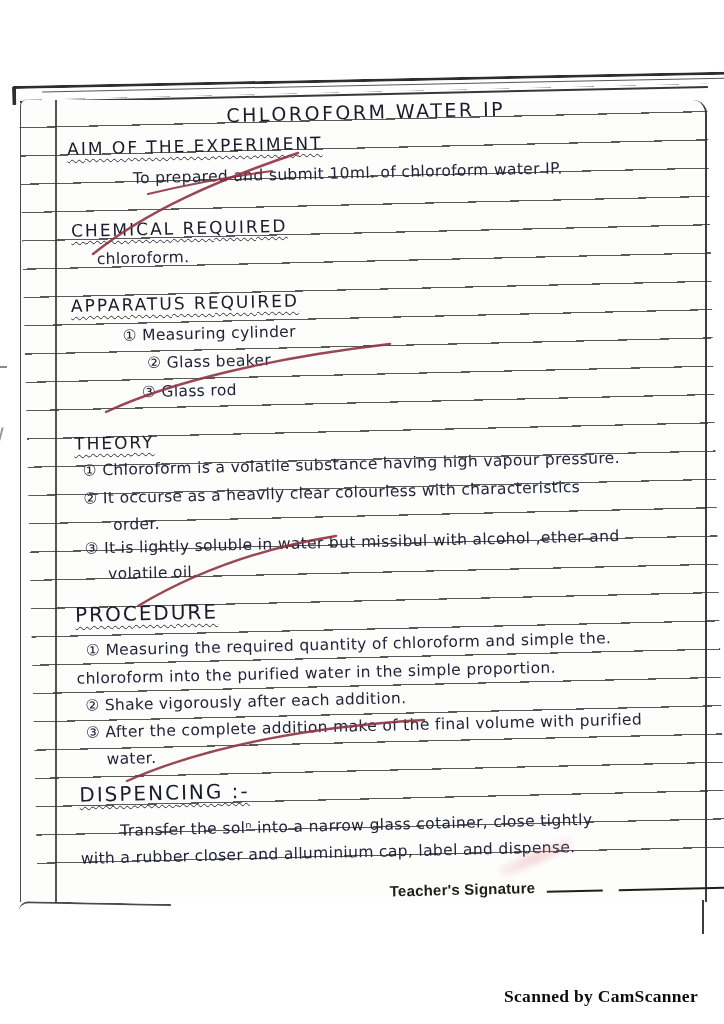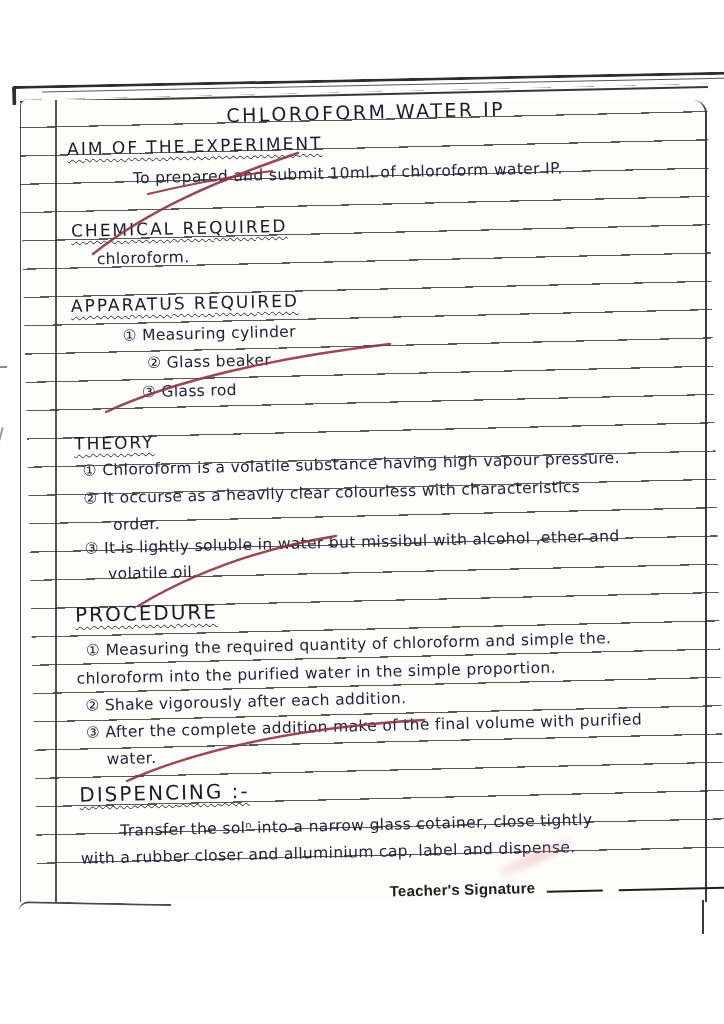--- a/index.html
+++ b/index.html
@@ -165,13 +165,14 @@
     <path d="M 148 194 C 190 184, 235 176, 272 171" fill="none" stroke="#8e3342" stroke-width="2.2" stroke-linecap="round" opacity="0.9"></path>
     <path d="M 93 254 C 148 210, 218 180, 298 153" fill="none" stroke="#8e3342" stroke-width="2.4" stroke-linecap="round" opacity="0.9"></path>
     <path d="M 106 412 C 170 382, 270 358, 390 344" fill="none" stroke="#8e3342" stroke-width="2.4" stroke-linecap="round" opacity="0.9"></path>
     <path d="M 138 606 C 195 572, 262 548, 336 536" fill="none" stroke="#8e3342" stroke-width="2.4" stroke-linecap="round" opacity="0.9"></path>
     <path d="M 127 781 C 210 744, 320 726, 424 720" fill="none" stroke="#8e3342" stroke-width="2.4" stroke-linecap="round" opacity="0.9"></path>
   </svg>
 
   <div class="edge-artifact-a"></div>
   <div class="edge-artifact-b"></div>
 
+  <div class="credit">Scanned by CamScanner</div>
 </div>
 
 </body></html>

